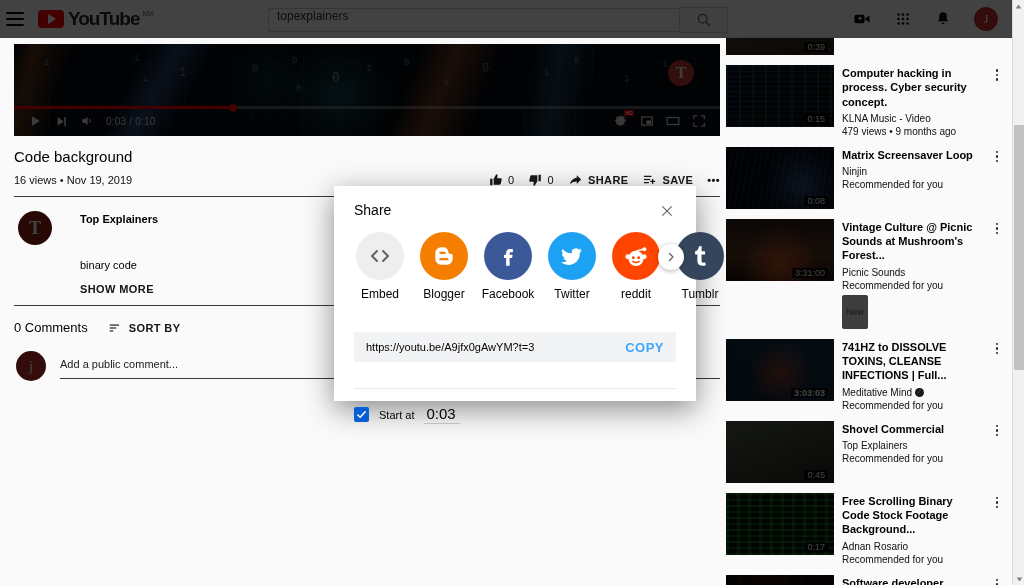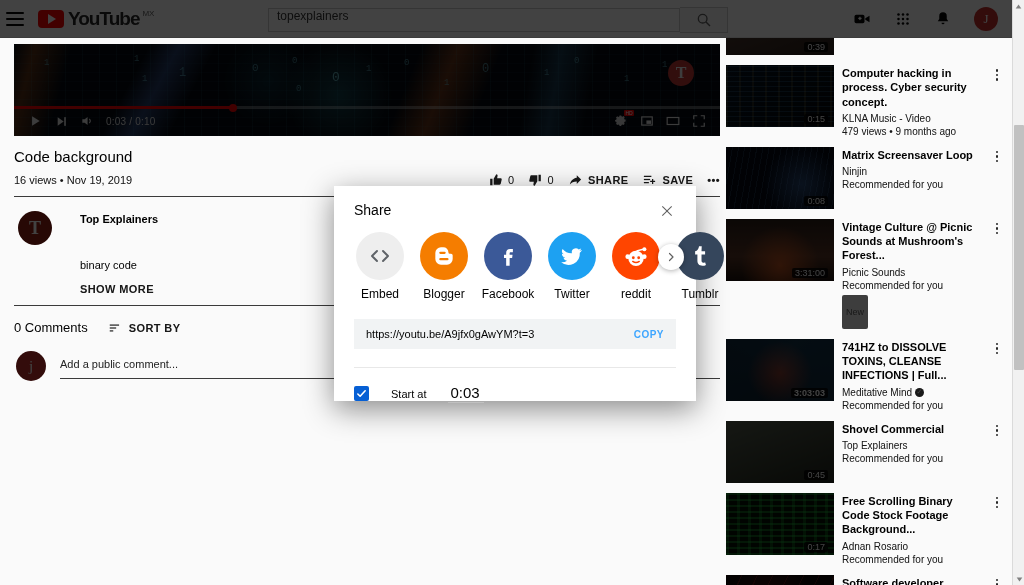--- a/index.html
+++ b/index.html
@@ -277,26 +277,26 @@
   .t-circle { width: 48px; height: 48px; border-radius: 50%; display: flex; align-items: center; justify-content: center; color: #fff; }
   .t-label { font-size: 12px; color: #030303; margin-top: 7px; }
   .scroll-next {
     position: absolute; right: -8px; top: 12px;
     width: 26px; height: 26px; border-radius: 50%;
     background: #fff; box-shadow: 0 1px 5px rgba(0,0,0,0.3);
     display: flex; align-items: center; justify-content: center;
     cursor: pointer; color: #606060; font-size: 12px;
   }
   .url-row {
-    margin-top: 18px; height: 30px; background: #f1f3f4;
+    margin-top: 31px; height: 30px; background: #f1f3f4;
     display: flex; align-items: center; padding: 0 12px;
   }
   .url-text { flex: 1; font-size: 11px; color: #030303; overflow: hidden; white-space: nowrap; }
-  .copy-btn { font-size: 10px; color: #3ea6ff; font-weight: bold; letter-spacing: .5px; cursor: pointer; }
-  .start-row { display: flex; align-items: center; gap: 22px; margin-top: 18px; padding-top: 16px; border-top: 1px solid #e8e8e8; }
+  .copy-btn { font-size: 13px; color: #3ea6ff; font-weight: bold; letter-spacing: .5px; cursor: pointer; }
+  .start-row { display: flex; align-items: center; gap: 10px; margin-top: 26px; padding-top: 16px; border-top: 1px solid #e8e8e8; }
   .checkbox {
     width: 15px; height: 15px; background: #065fd4; border-radius: 2px;
     display: flex; align-items: center; justify-content: center; cursor: pointer;
   }
   .start-label { font-size: 11px; color: #030303; }
   .start-time {
     font-size: 15px; color: #030303;
     border-bottom: 1px solid #c0c0c0; padding: 0 4px 1px 2px; min-width: 34px;
     cursor: text;
   }

